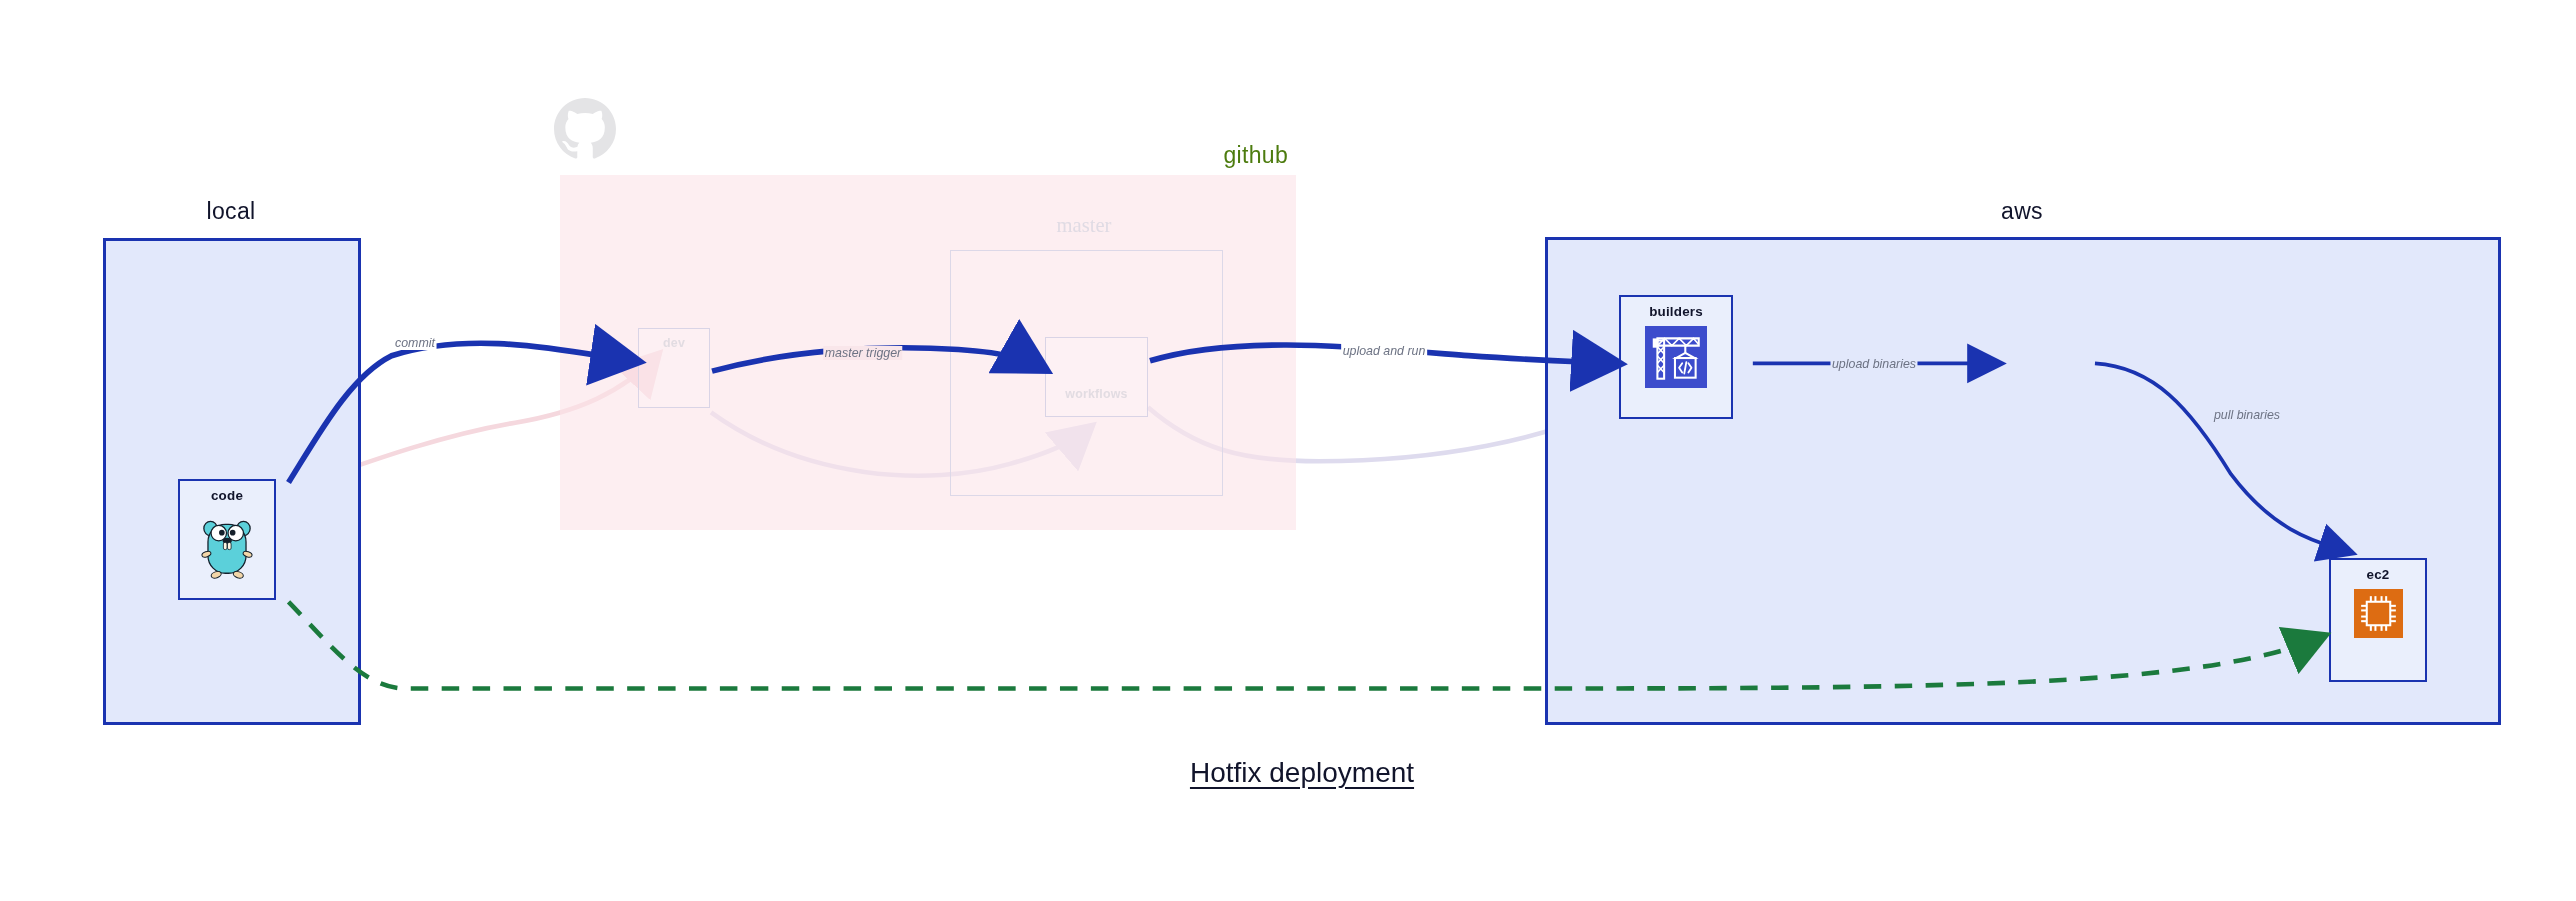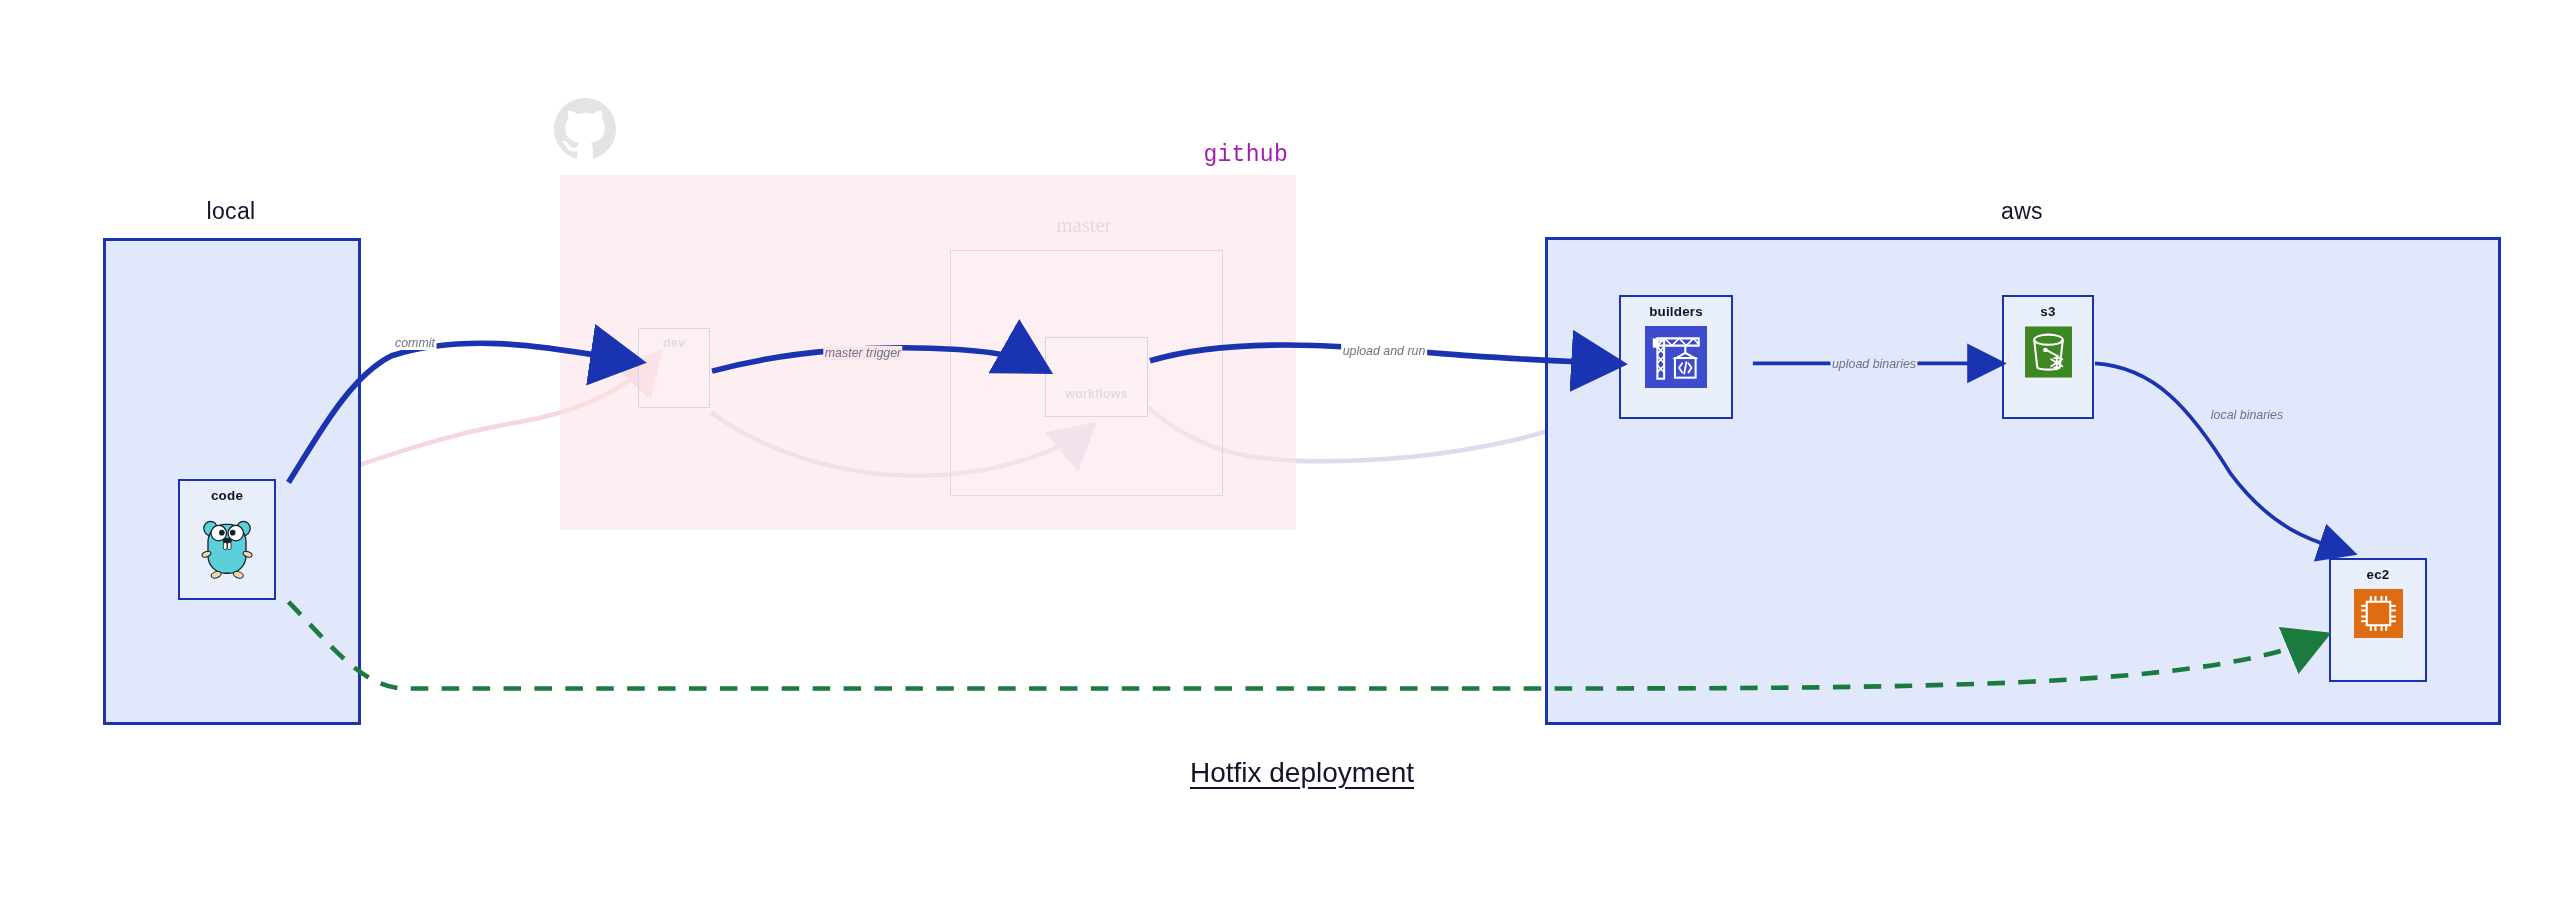--- a/index.html
+++ b/index.html
@@ -17,21 +17,21 @@
   }
   .group.github{
     background:#fbe4e9;border:0;opacity:.62;
   }
   .group-title{
     position:absolute;white-space:nowrap;
     font-family:"Liberation Sans", sans-serif;
     font-size:23px;font-weight:400;color:#11142b;
     letter-spacing:0.3px;
   }
-  .group-title.faded{color:#a21caf;font-family:Liberation Mono, monospace;}
+  .group-title.faded{color:#4d7c0f;}
 
   
   .subgroup{
     position:absolute;box-sizing:border-box;
     border:1.5px solid #dcd8e8;background:rgba(255,255,255,.07);
   }
   .subgroup-title{
     position:absolute;white-space:nowrap;
     font-size:20.6px;color:#e0dbe4;font-weight:400;
   }
@@ -178,40 +178,20 @@
         <path d="M24,38 L38,24 L52,38 L66,24 L80,38 L94,24 L104,36" stroke="#ffffff" stroke-width="3" fill="none"></path>
 
         <line x1="78" y1="38" x2="78" y2="52" stroke="#ffffff" stroke-width="4"></line>
         <path d="M60,62 L78,52 L96,62 Z" fill="none" stroke="#ffffff" stroke-width="4"></path>
         <rect x="58" y="62" width="40" height="38" fill="none" stroke="#ffffff" stroke-width="4"></rect>
         <path d="M72,72 L66,81 L72,90 M84,72 L90,81 L84,90 M80,70 L76,92" stroke="#ffffff" stroke-width="3.5" fill="none" stroke-linecap="round" stroke-linejoin="round"></path>
       </svg>
     </span>
   </div>
 
-  <div class="node" style="left:2002px;top:295px;width:92px;height:124px;">
-    <span class="node-label">s3</span>
-    <span class="node-icon">
-      <svg width="47" height="52" viewBox="0 0 92 100">
-        <rect x="0" y="0" width="92" height="100" fill="#3f8624"></rect>
-        <ellipse cx="46" cy="26" rx="28" ry="10" fill="none" stroke="#ffffff" stroke-width="4"></ellipse>
-        <path d="M18,26 L24,80 C24,86 68,86 68,80 L74,26" fill="none" stroke="#ffffff" stroke-width="4"></path>
-        <circle cx="40" cy="46" r="4.5" fill="#ffffff"></circle>
-        <line x1="43" y1="47" x2="66" y2="59" stroke="#ffffff" stroke-width="4"></line>
-
-        <g stroke="#ffffff" stroke-width="3.5" stroke-linecap="round">
-          <line x1="62" y1="58" x2="62" y2="84"></line>
-          <line x1="51" y1="64" x2="73" y2="78"></line>
-          <line x1="73" y1="64" x2="51" y2="78"></line>
-          <line x1="57" y1="62" x2="67" y2="62"></line>
-          <line x1="57" y1="80" x2="67" y2="80"></line>
-        </g>
-      </svg>
-    </span>
-  </div>
 
   <div class="node" style="left:2329px;top:558px;width:98px;height:124px;">
     <span class="node-label">ec2</span>
     <span class="node-icon">
       <svg width="49" height="49" viewBox="0 0 96 96">
         <rect x="0" y="0" width="96" height="96" fill="#dd6c12"></rect>
         <rect x="25" y="25" width="46" height="46" fill="none" stroke="#ffffff" stroke-width="4"></rect>
         <g stroke="#ffffff" stroke-width="4" stroke-linecap="butt">
           <line x1="33" y1="14" x2="33" y2="25"></line>
             <line x1="42" y1="14" x2="42" y2="25"></line>
@@ -257,18 +237,18 @@
 
     <path d="M 4066,705 C 4180,712 4250,790 4330,920 C 4420,1040 4510,1055 4556,1070" fill="none" stroke="#1a33b0" stroke-width="7" marker-end="url(#mk-blue-thin)"></path>
 
     <path d="M 560,1168 C 640,1250 700,1330 780,1336 L 2980,1336 C 3800,1336 4280,1330 4500,1238" fill="none" stroke="#1b7a3d" stroke-width="9" stroke-dasharray="34 26" stroke-linecap="butt" marker-end="url(#mk-green)"></path>
   </svg>
 
   <div class="edge-label" style="left:415px;top:343px;">commit</div>
   <div class="edge-label on-pink" style="left:863px;top:353px;">master trigger</div>
   <div class="edge-label" style="left:1384px;top:351px;">upload and run</div>
   <div class="edge-label on-blue" style="left:1874px;top:364px;">upload binaries</div>
-  <div class="edge-label on-blue no-bg" style="left:2247px;top:415px;">local binaries</div>
+  <div class="edge-label on-blue no-bg" style="left:2247px;top:415px;">pull binaries</div>
 
   <div class="diagram-title" style="top:757px;">Hotfix deployment</div>
 
 </div>
 
 
 </body></html>

